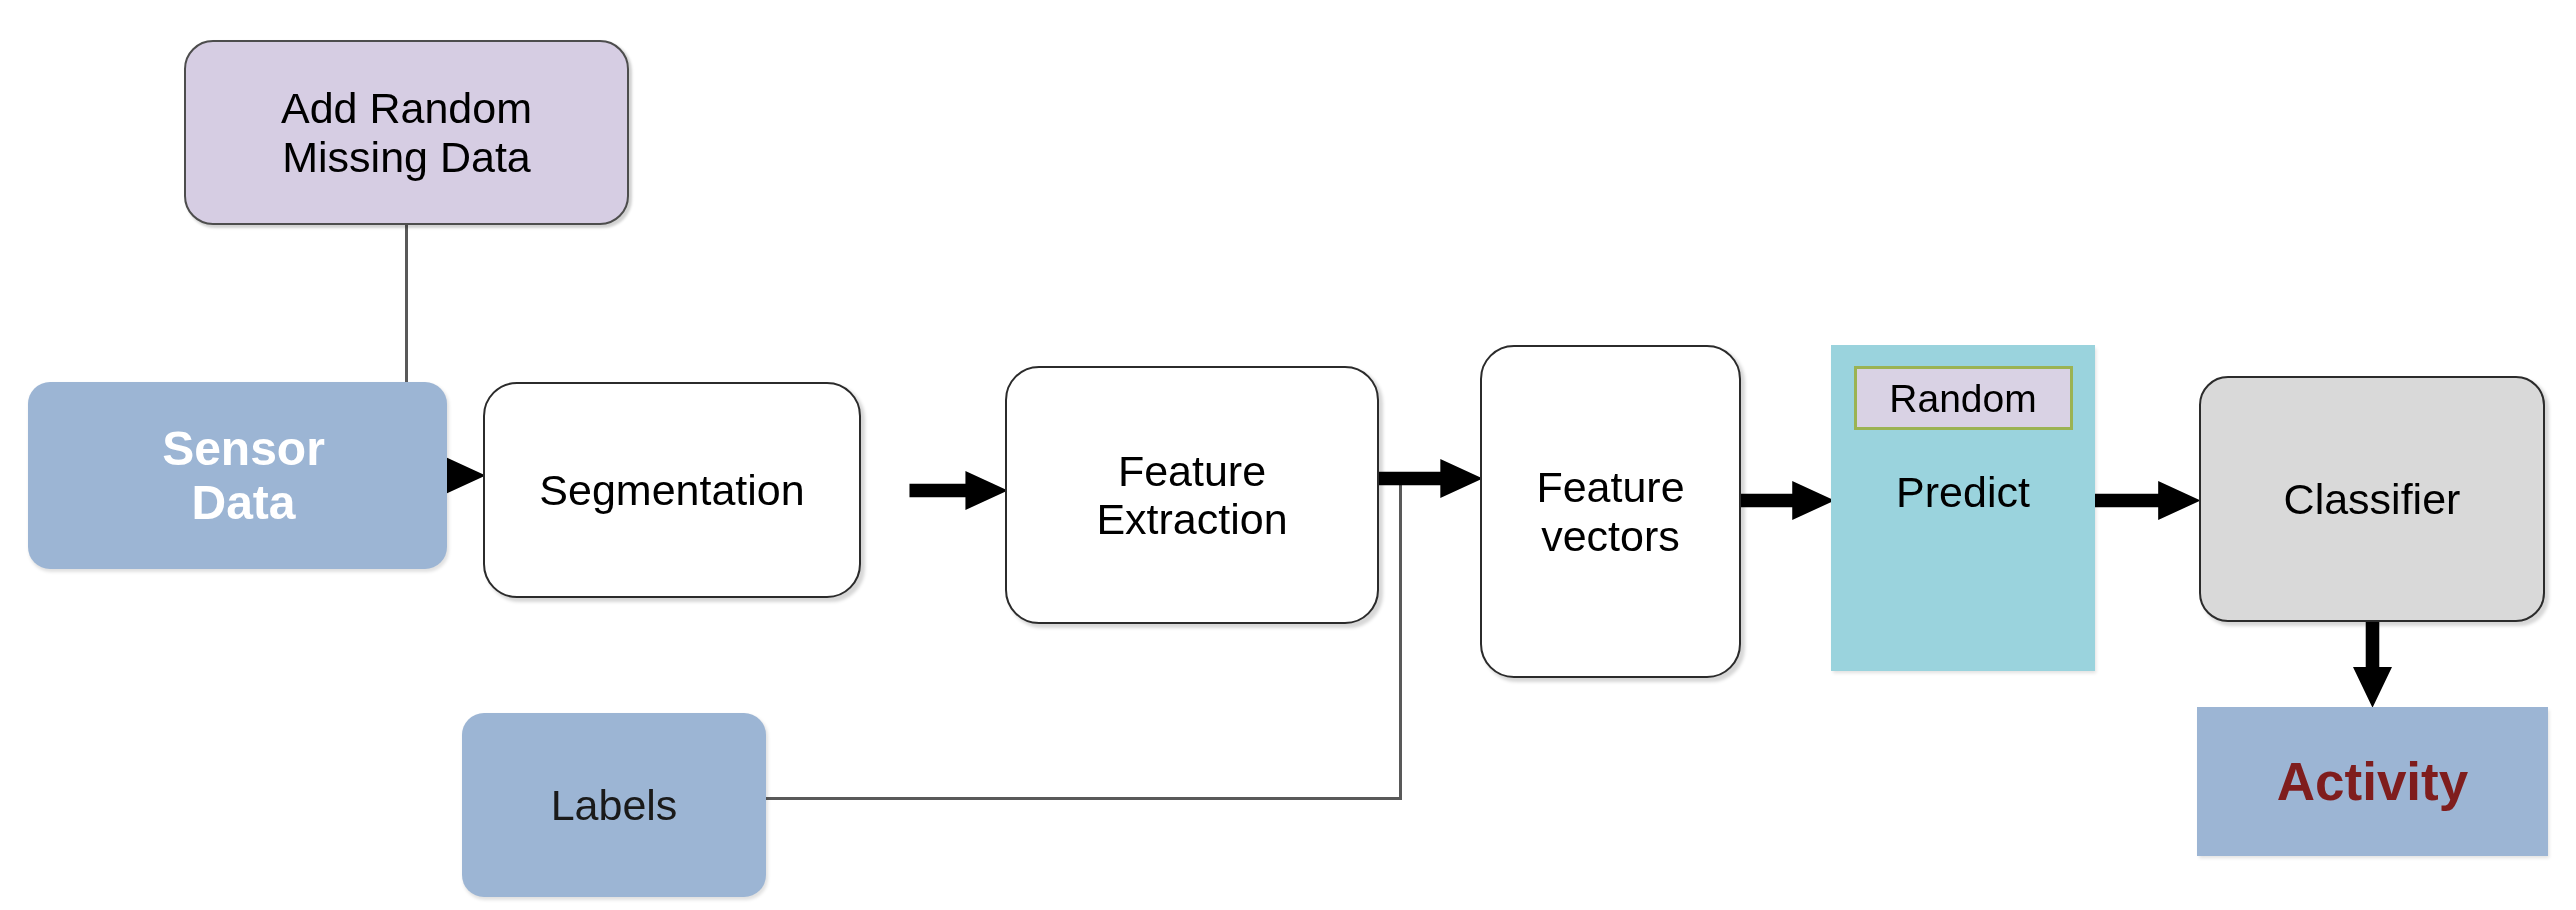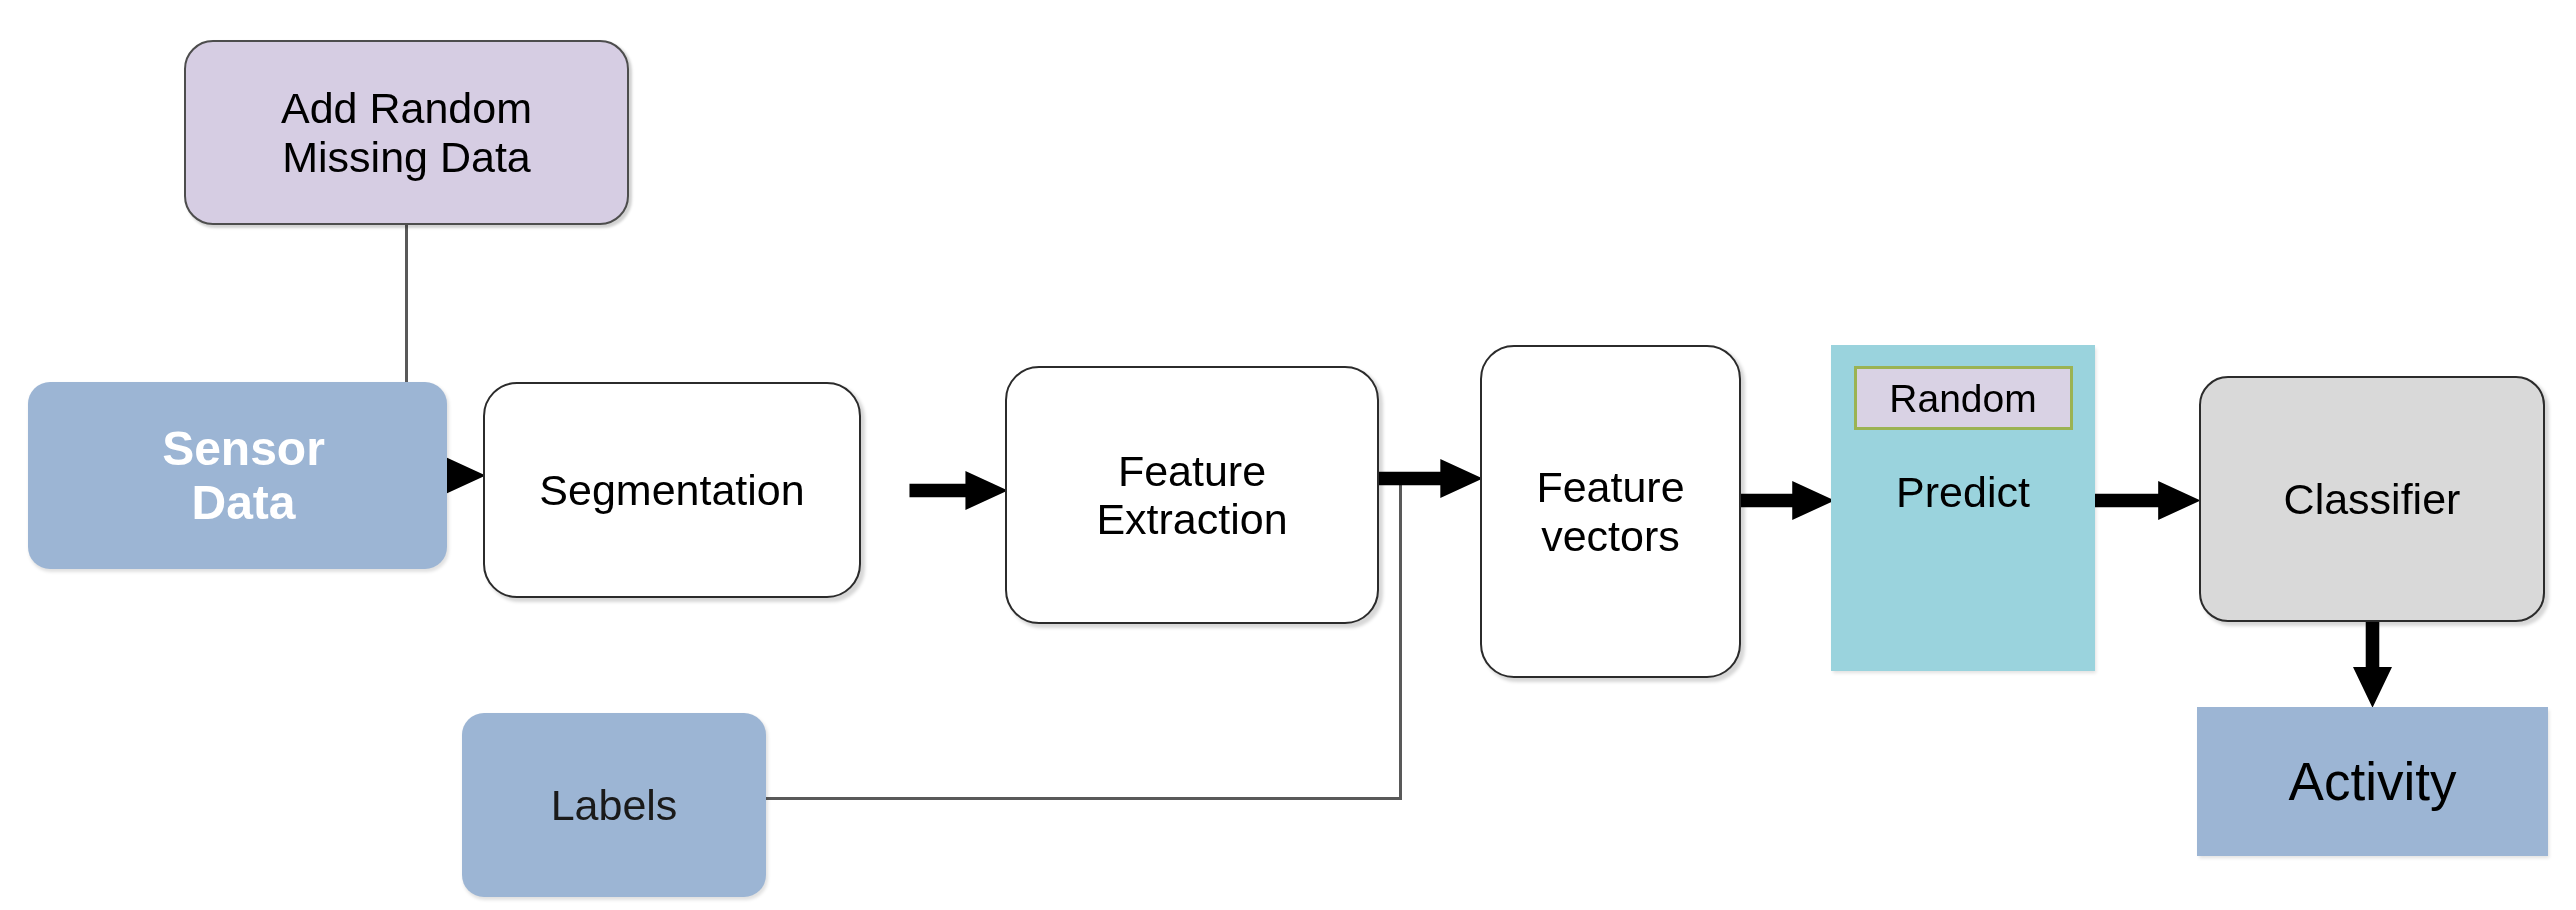--- a/index.html
+++ b/index.html
@@ -107,22 +107,22 @@
     border-radius: 29px;
     font-size: 43px;
     box-shadow: 3.4px 3.4px 3.4px rgba(0,0,0,0.16);
   }
   .n-activity {
     left: 2197px; top: 707px; width: 351px; height: 149px;
     background: #9cb5d4;
     border: none;
     border-radius: 0;
     font-size: 53px;
-    font-weight: normal;
-    color: #000000;
+    font-weight: bold;
+    color: #7f1d1d;
     box-shadow: 1.7px 2.6px 3.4px rgba(0,0,0,0.12);
   }
   .n-labels {
     left: 462px; top: 713px; width: 304px; height: 184px;
     background: #9cb5d4;
     border: none;
     border-radius: 22px;
     font-size: 43px;
     color: #1a1a1a;
     box-shadow: 1.7px 2.6px 3.4px rgba(0,0,0,0.12);

